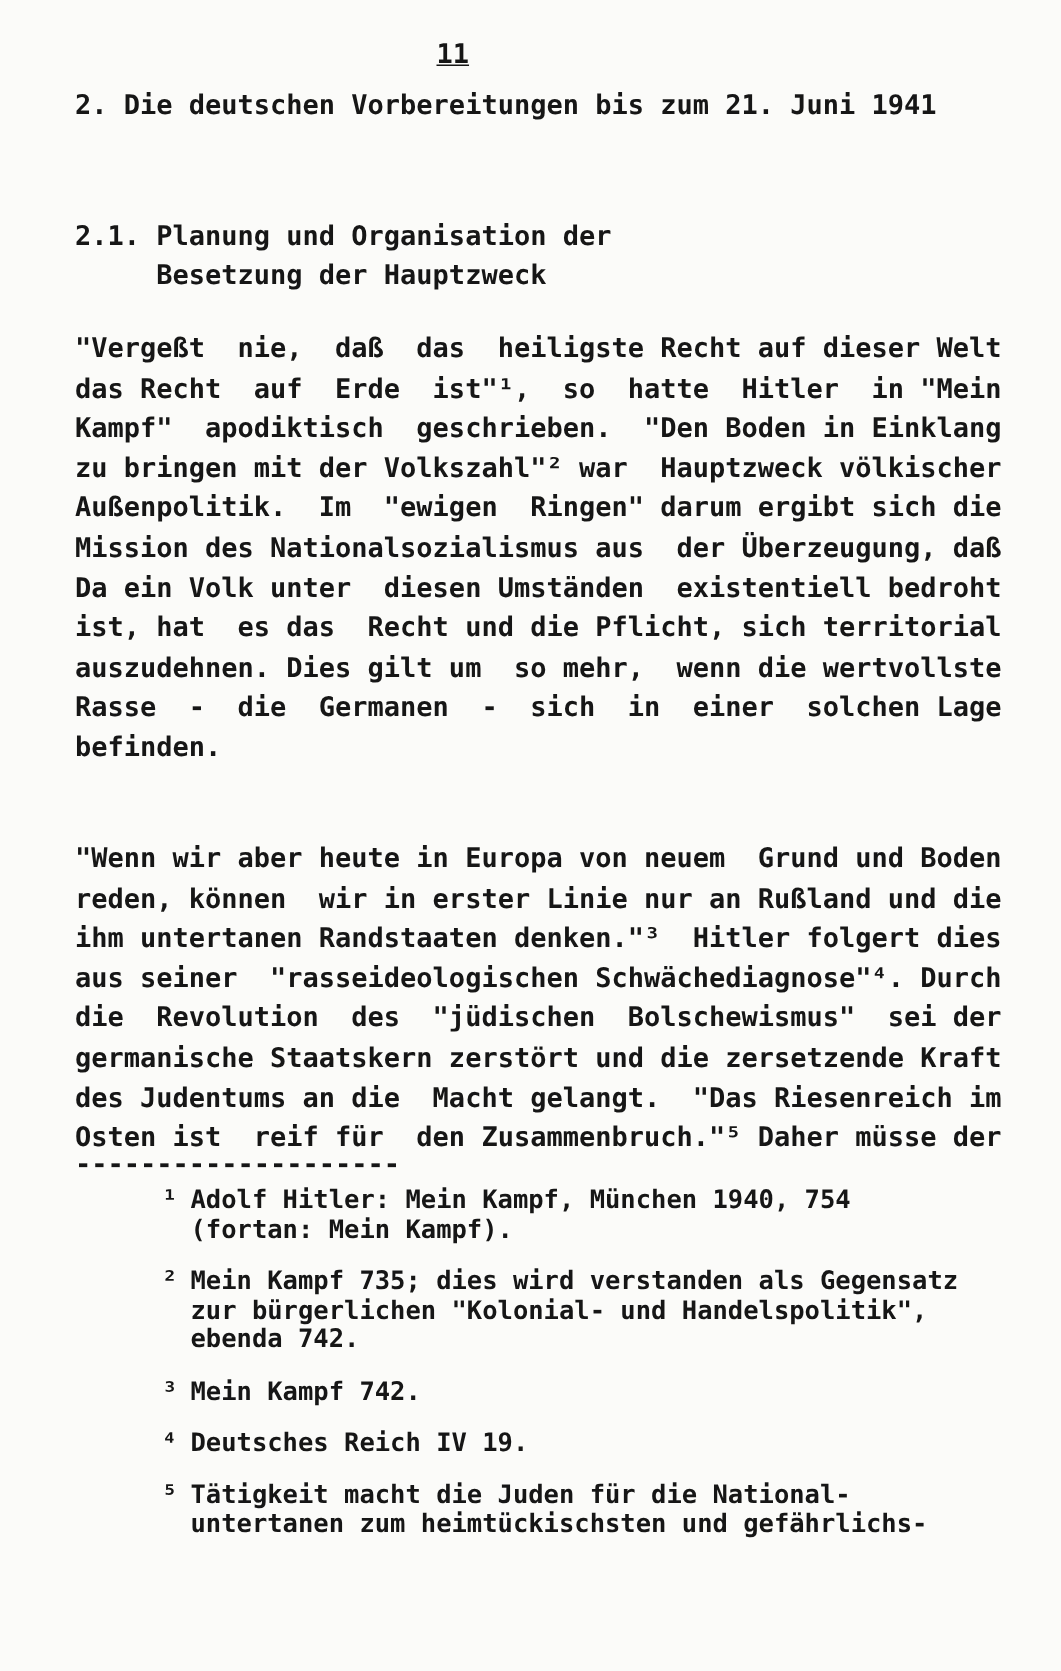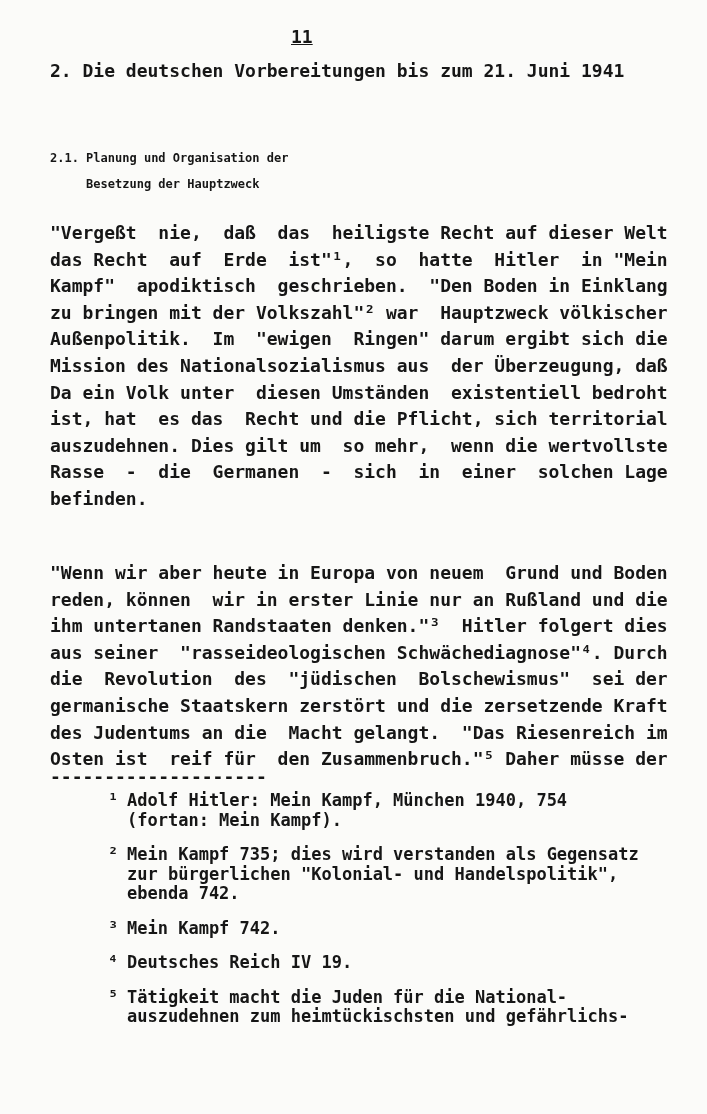--- a/index.html
+++ b/index.html
@@ -33,21 +33,21 @@
     top: 60px;
     left: 50px;
     font-size: 18px;
     white-space: pre;
     text-align: center;
   }
   .section {
     position: absolute;
     top: 145px;
     left: 50px;
-    font-size: 12px;
+    font-size: 18px;
     line-height: 26px;
   }
   .section .tline,
   .para .tline {
     white-space: pre;
   }
   .para {
     position: absolute;
     left: 50px;
     font-size: 18px;
@@ -143,17 +143,17 @@
       <div class="footnote">
         <span class="fn-marker">⁴</span>
         <div class="fn-lines">
           <div class="tline">Deutsches Reich IV 19.</div>
         </div>
       </div>
       <div class="footnote">
         <span class="fn-marker">⁵</span>
         <div class="fn-lines">
           <div class="tline">Tätigkeit macht die Juden für die National-</div>
-          <div class="tline">auszudehnen zum heimtückischsten und gefährlichs-</div>
+          <div class="tline">untertanen zum heimtückischsten und gefährlichs-</div>
         </div>
       </div>
     </div>
 </div>
 
 </body></html>

